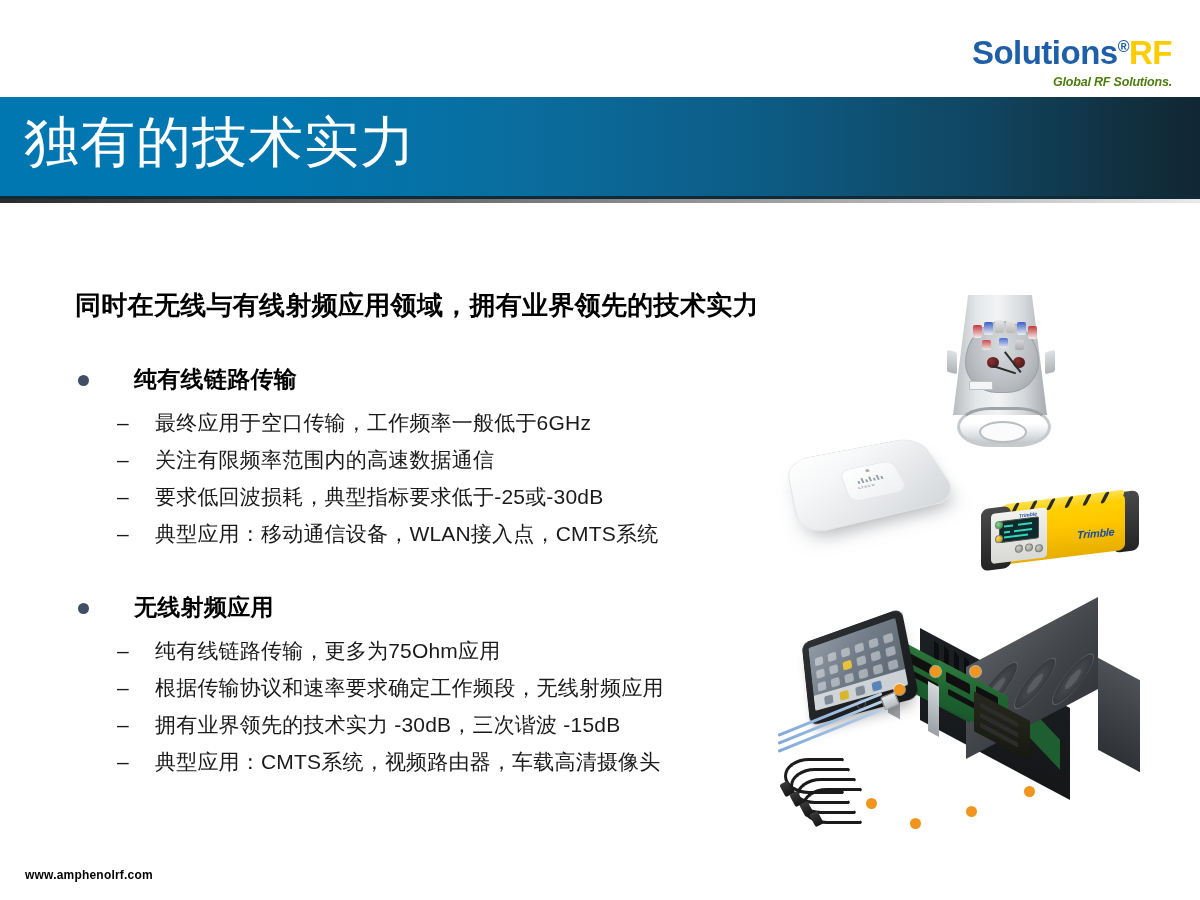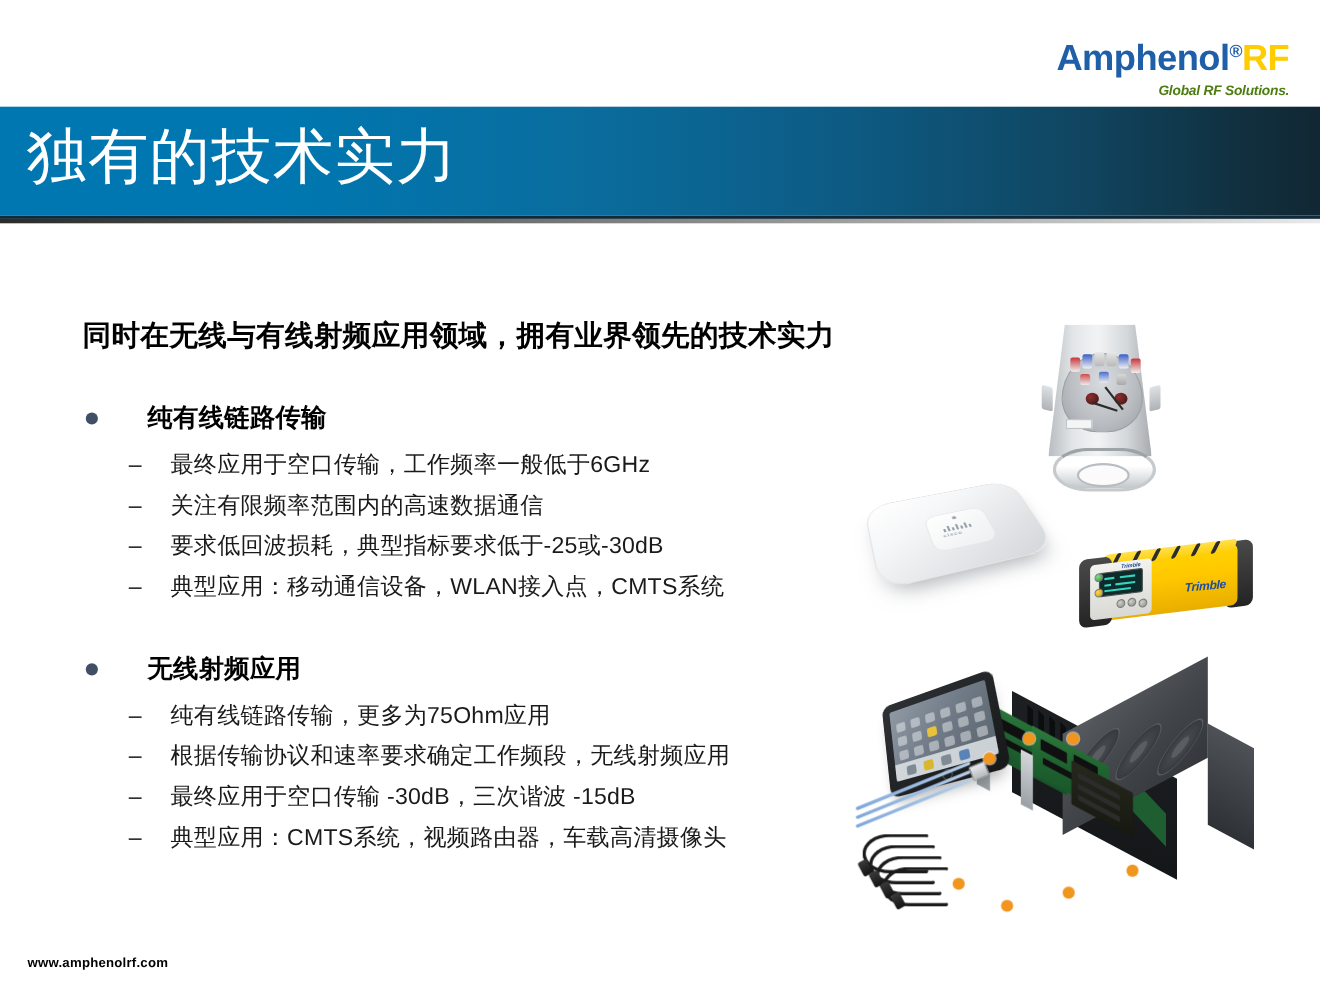--- a/index.html
+++ b/index.html
@@ -543,21 +543,21 @@
     background: #f0951e;
     box-shadow: 0 0 0 1px rgba(255,255,255,0.55);
   }
 </style>
 </head>
 <body>
 
 <div id="slide">
 
   <div id="logo-block">
-    <div id="logo-wordmark"><span id="logo-amphenol">Amphenol</span><span id="logo-reg">®</span><span id="logo-rf">RF</span></div>
+    <div id="logo-wordmark"><span id="logo-amphenol">Solutions</span><span id="logo-reg">®</span><span id="logo-rf">RF</span></div>
     <div id="logo-tagline">Global RF Solutions.</div>
   </div>
 
   <div id="title-band">
     <div id="title-text">独有的技术实力</div>
   </div>
   <div id="title-underline"></div>
 
   <div id="content">
 
@@ -597,21 +597,21 @@
         <div class="sub-item">
           <span class="sub-dash">–</span>
           <span class="sub-text">纯有线链路传输，更多为75Ohm应用</span>
         </div>
         <div class="sub-item">
           <span class="sub-dash">–</span>
           <span class="sub-text">根据传输协议和速率要求确定工作频段，无线射频应用</span>
         </div>
         <div class="sub-item">
           <span class="sub-dash">–</span>
-          <span class="sub-text">最终应用于空口传输 -30dB，三次谐波 -15dB</span>
+          <span class="sub-text">拥有业界领先的技术实力 -30dB，三次谐波 -15dB</span>
         </div>
         <div class="sub-item">
           <span class="sub-dash">–</span>
           <span class="sub-text">典型应用：CMTS系统，视频路由器，车载高清摄像头</span>
         </div>
       </div>
     </div>
   </div>
 
   <div id="image-panel">

